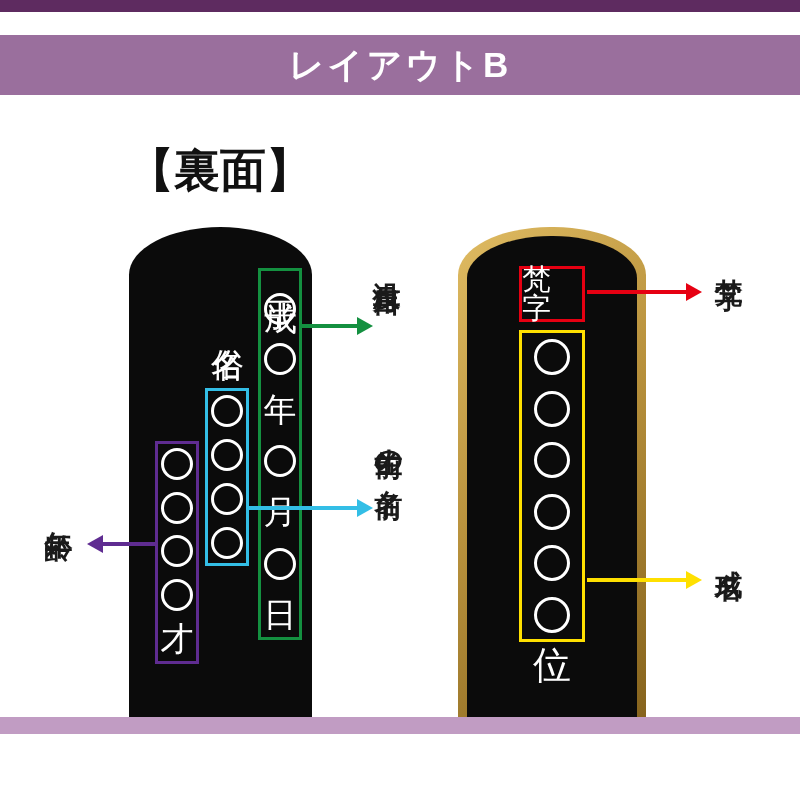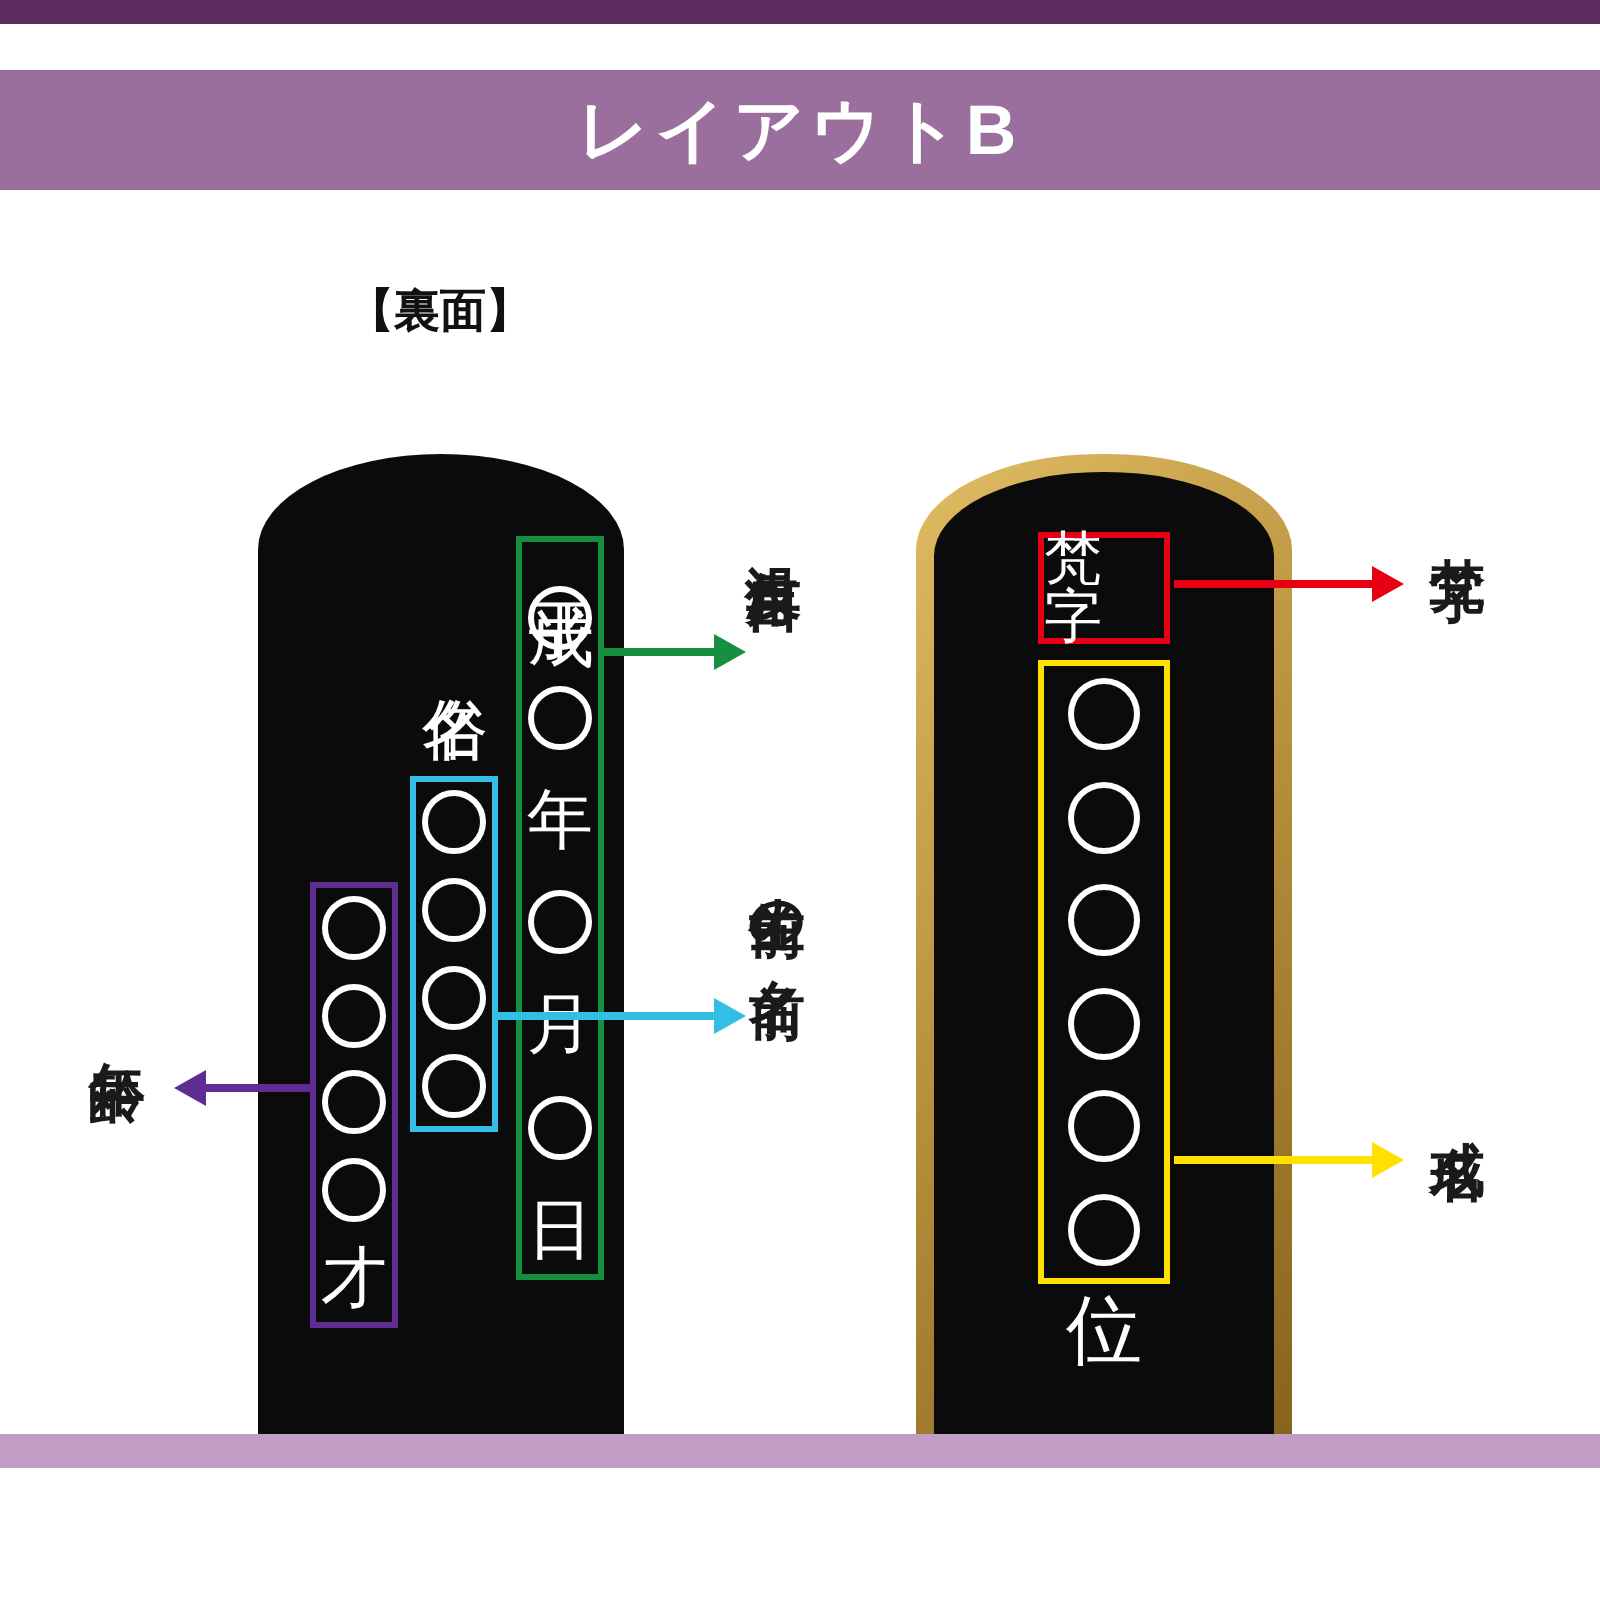--- a/index.html
+++ b/index.html
@@ -9,21 +9,21 @@
   .canvas { position:relative; width:800px; height:734px; background:#fff; overflow:hidden; }
 
   .strip-top { position:absolute; left:0; top:0; width:100%; height:12px; background:#5e2b60; }
   .strip-bottom { position:absolute; left:0; bottom:0; width:100%; height:17px; background:#c19cc3; }
 
   .header { position:absolute; left:0; top:35px; width:100%; height:60px; background:#9a6f9d;
             display:flex; align-items:center; justify-content:center; }
   .header-title { color:#fff; font-size:35px; font-weight:bold; letter-spacing:3px; }
 
   .panel-title { position:absolute; top:140px; width:230px; text-align:center;
-                 font-size:23px; font-weight:bold; color:#111; }
+                 font-size:46px; font-weight:bold; color:#111; }
   #back-title  { left:105px; }
   #front-title { left:437px; }
 
   .tablet { position:absolute; top:227px; height:522px; background:#0b0b0b;
             border-radius:92px 92px 5px 5px / 48px 48px 5px 5px; }
   #back-tablet  { left:129px; width:183px; }
   #front-tablet { left:458px; width:188px;
                   background:linear-gradient(135deg,#e0bc63 0%,#b8913c 45%,#82601b 100%); }
   #front-face { position:absolute; inset:9px; background:#0b0b0b;
                 border-radius:84px 84px 4px 4px / 42px 42px 4px 4px; }

